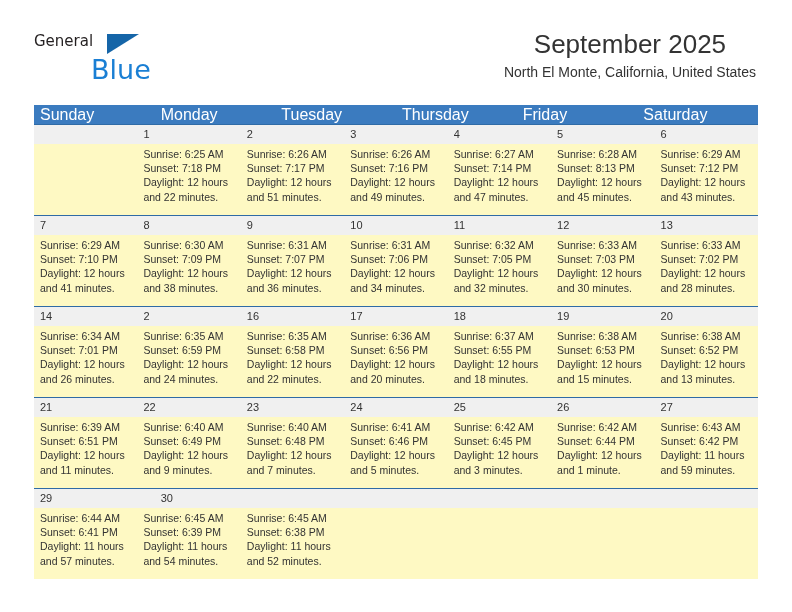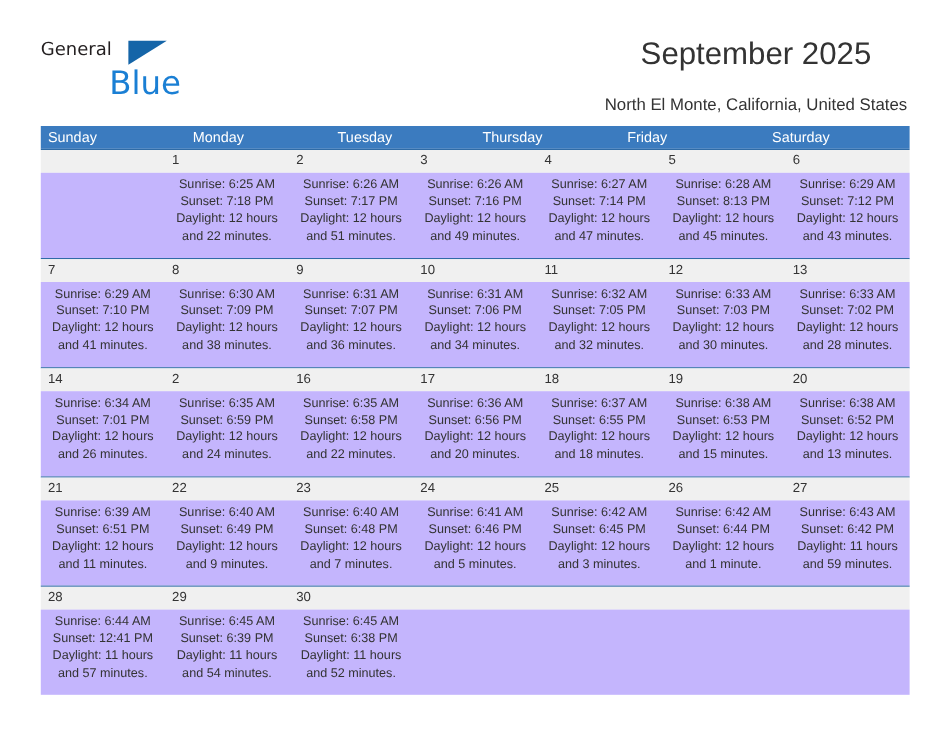--- a/index.html
+++ b/index.html
@@ -71,21 +71,21 @@
     text-align: center;
   }
   .cal-title {
     font-size: 26px;
     color: #333333;
     font-weight: 400;
     line-height: 32px;
     white-space: nowrap;
   }
   .cal-subtitle {
-    margin-top: 18px;
+    margin-top: 3px;
     font-size: 14px;
     color: #333333;
     font-weight: 400;
     line-height: 18px;
     white-space: nowrap;
   }
 
   
   .calendar {
     position: absolute;
@@ -95,21 +95,21 @@
   }
   .weekdays {
     display: flex;
     width: 100%;
     background: #3b7bbf;
     height: 19px;
   }
   .weekday {
     flex: 1 1 0;
     color: #ffffff;
-    font-size: 12px;
+    font-size: 16px;
     line-height: 19px;
     padding-left: 6px;
     box-sizing: border-box;
     white-space: nowrap;
   }
   .week {
     width: 100%;
     border-top: 1px solid #2f6ba6;
   }
   .week:first-of-type {
@@ -125,23 +125,22 @@
     flex: 1 1 0;
     font-size: 11px;
     line-height: 19px;
     color: #333333;
     padding-left: 6px;
     box-sizing: border-box;
   }
   .week-details {
     display: flex;
     width: 100%;
-    background: #c4b5fd;
+    background: #fef9c3;
     height: 71px;
-    text-align: center;
   }
   .cell {
     flex: 1 1 0;
     padding: 3px 6px 0 6px;
     box-sizing: border-box;
   }
   .cell-line {
     font-size: 10.5px;
     line-height: 14.2px;
     color: #333333;
@@ -398,32 +397,31 @@
           <div class="cell-line">Sunrise: 6:43 AM</div>
           <div class="cell-line">Sunset: 6:42 PM</div>
           <div class="cell-line">Daylight: 11 hours</div>
           <div class="cell-line">and 59 minutes.</div>
         </div>
       </div>
     </div>
 
     <div class="week">
       <div class="week-numbers">
-        <div class="daynum">28</div>
         <div class="daynum">29</div>
         <div class="daynum">30</div>
         <div class="daynum"></div>
         <div class="daynum"></div>
         <div class="daynum"></div>
         <div class="daynum"></div>
       </div>
       <div class="week-details">
         <div class="cell">
           <div class="cell-line">Sunrise: 6:44 AM</div>
-          <div class="cell-line">Sunset: 12:41 PM</div>
+          <div class="cell-line">Sunset: 6:41 PM</div>
           <div class="cell-line">Daylight: 11 hours</div>
           <div class="cell-line">and 57 minutes.</div>
         </div>
         <div class="cell">
           <div class="cell-line">Sunrise: 6:45 AM</div>
           <div class="cell-line">Sunset: 6:39 PM</div>
           <div class="cell-line">Daylight: 11 hours</div>
           <div class="cell-line">and 54 minutes.</div>
         </div>
         <div class="cell">

